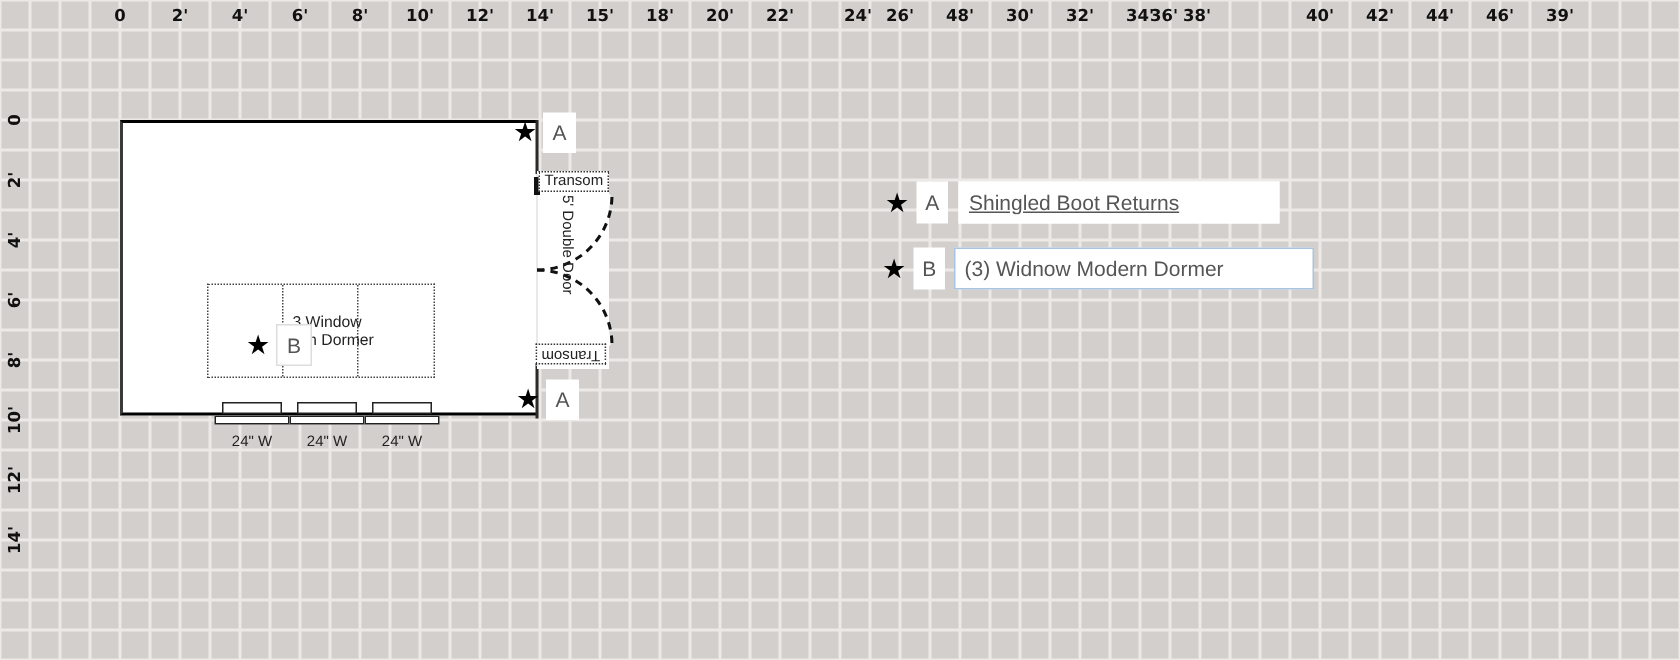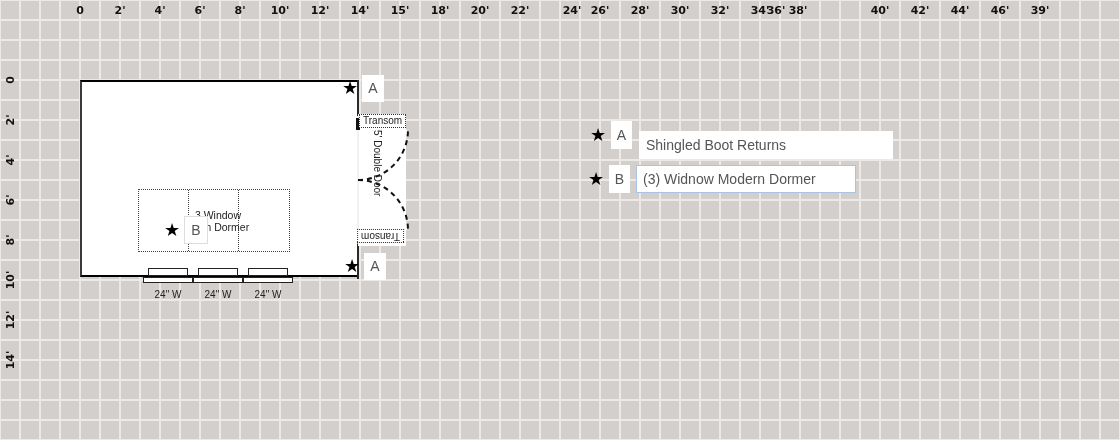--- a/index.html
+++ b/index.html
@@ -76,21 +76,21 @@
   <span style="left:240px">8'</span>
   <span style="left:280px">10'</span>
   <span style="left:320px">12'</span>
   <span style="left:360px">14'</span>
   <span style="left:400px">15'</span>
   <span style="left:440px">18'</span>
   <span style="left:480px">20'</span>
   <span style="left:520px">22'</span>
   <span style="left:572px">24'</span>
   <span style="left:600px">26'</span>
-  <span style="left:640px">28'</span>
+  <span style="left:640px">48'</span>
   <span style="left:680px">30'</span>
   <span style="left:720px">32'</span>
   <span style="left:760px">34'</span>
   <span style="left:776px">36'</span>
   <span style="left:798px">38'</span>
   <span style="left:880px">40'</span>
   <span style="left:920px">42'</span>
   <span style="left:960px">44'</span>
   <span style="left:1000px">46'</span>
   <span style="left:1040px">39'</span>
@@ -154,19 +154,19 @@
 
   <div class="star" style="left:352px; top:266px;">★</div>
   <div class="marker" style="left:364px; top:253px;">A</div>
 
   <div class="star" style="left:172px; top:230px;">★</div>
   <div class="marker b" style="left:184px; top:216px; width:24px; height:28px;">B</div>
 
   <div>
     <div class="star" style="left:598px; top:135px;">★</div>
     <div class="marker" style="left:611px; top:121px; width:21px; height:28px; line-height:28px;">A</div>
-    <input class="legend-input" type="text" style="left: 639px; top: 131px; width: 254px;" value="Shingled Boot Returns">
+    <input class="legend-input" type="text" style="left: 639px; top: 121px; width: 214px; text-decoration: underline;" value="Shingled Boot Returns">
 
     <div class="star" style="left:596px; top:179px;">★</div>
     <div class="marker" style="left:609px; top:165px; width:21px; height:28px; line-height:28px;">B</div>
-    <input class="legend-input focused" type="text" style="left: 636px; top: 165px; width: 220px;" value="(3) Widnow Modern Dormer">
+    <input class="legend-input focused" type="text" style="left: 636px; top: 165px; width: 240px;" value="(3) Widnow Modern Dormer">
   </div>
 </div>
 
 </body></html>

